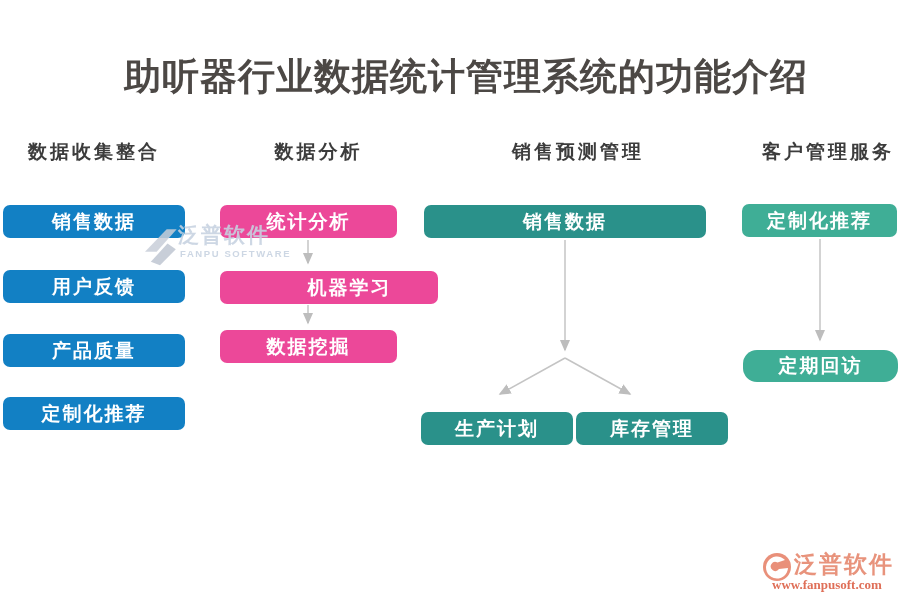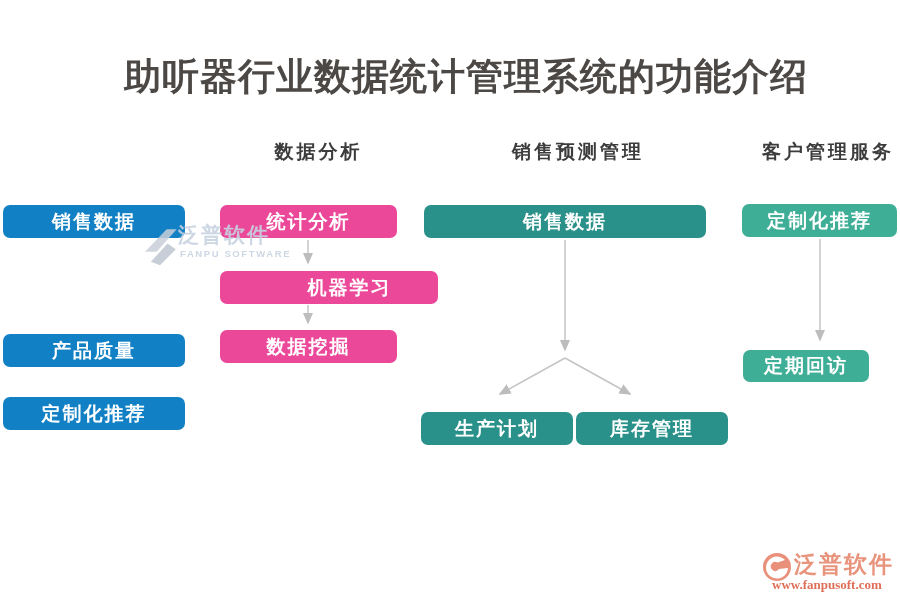--- a/index.html
+++ b/index.html
@@ -47,38 +47,40 @@
     color:#DF6F58;white-space:nowrap;
   }
 </style>
 </head>
 <body>
 
 <div id="canvas">
 
   <div class="title">助听器行业数据统计管理系统的功能介绍</div>
 
+  <div class="hdr" style="left:0px;width:188px;">数据收集整合</div>
   <div class="hdr" style="left:230px;width:177px;">数据分析</div>
   <div class="hdr" style="left:428px;width:300px;">销售预测管理</div>
   <div class="hdr" style="left:742px;width:172px;">客户管理服务</div>
 
   <div class="btn c1" style="top:205px;">销售数据</div>
+  <div class="btn c1" style="top:270px;">用户反馈</div>
   <div class="btn c1" style="top:334px;">产品质量</div>
   <div class="btn c1" style="top:397px;">定制化推荐</div>
 
   <div class="btn c2" style="top:205px;">统计分析</div>
   <div class="btn c2" style="top:271px;padding-left:41px;">机器学习</div>
   <div class="btn c2" style="top:330px;">数据挖掘</div>
 
   <div class="btn c3" style="left:424px;top:205px;width:282px;">销售数据</div>
   <div class="btn c3" style="left:413px;top:412px;width:152px;margin-left:8px;">生产计划</div>
   <div class="btn c3" style="left:576px;top:412px;width:152px;">库存管理</div>
 
   <div class="btn c4" style="left:742px;top:204px;width:155px;">定制化推荐</div>
-  <div class="btn c4" style="left:743px;top:350px;width:126px;height:32px;line-height:32px;">定期回访</div>
+  <div class="btn c4" style="left:743px;top:350px;width:155px;height:32px;line-height:32px;border-radius:14px;">定期回访</div>
 
   <svg id="arrows" width="900" height="600">
     <defs>
       <marker id="ah" markerWidth="9" markerHeight="8" refX="7" refY="3.5" orient="auto">
         <path d="M0,0 L8,3.5 L0,7 z" fill="#BDBDBD"></path>
       </marker>
     </defs>
     <line x1="308" y1="240" x2="308" y2="263" stroke="#C4C4C4" stroke-width="1.5" marker-end="url(#ah)"></line>
     <line x1="308" y1="305" x2="308" y2="323" stroke="#C4C4C4" stroke-width="1.5" marker-end="url(#ah)"></line>
     <line x1="565" y1="240" x2="565" y2="350" stroke="#C4C4C4" stroke-width="1.5" marker-end="url(#ah)"></line>

